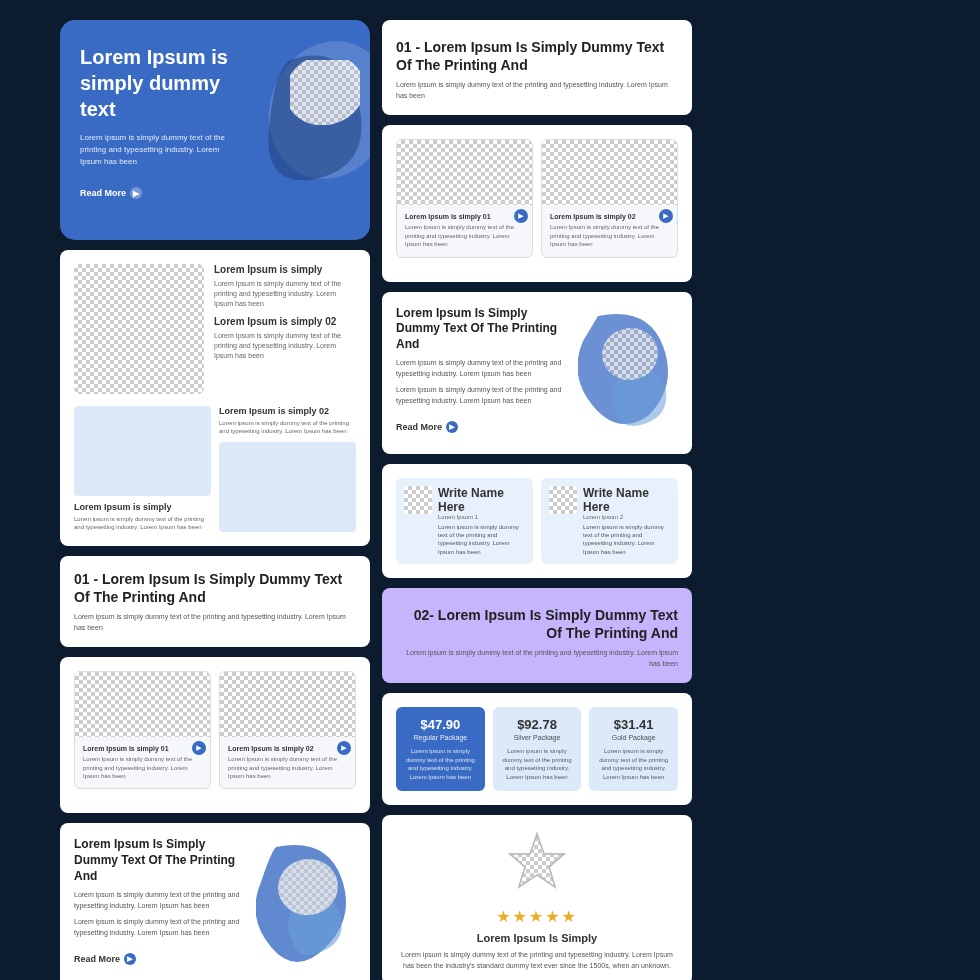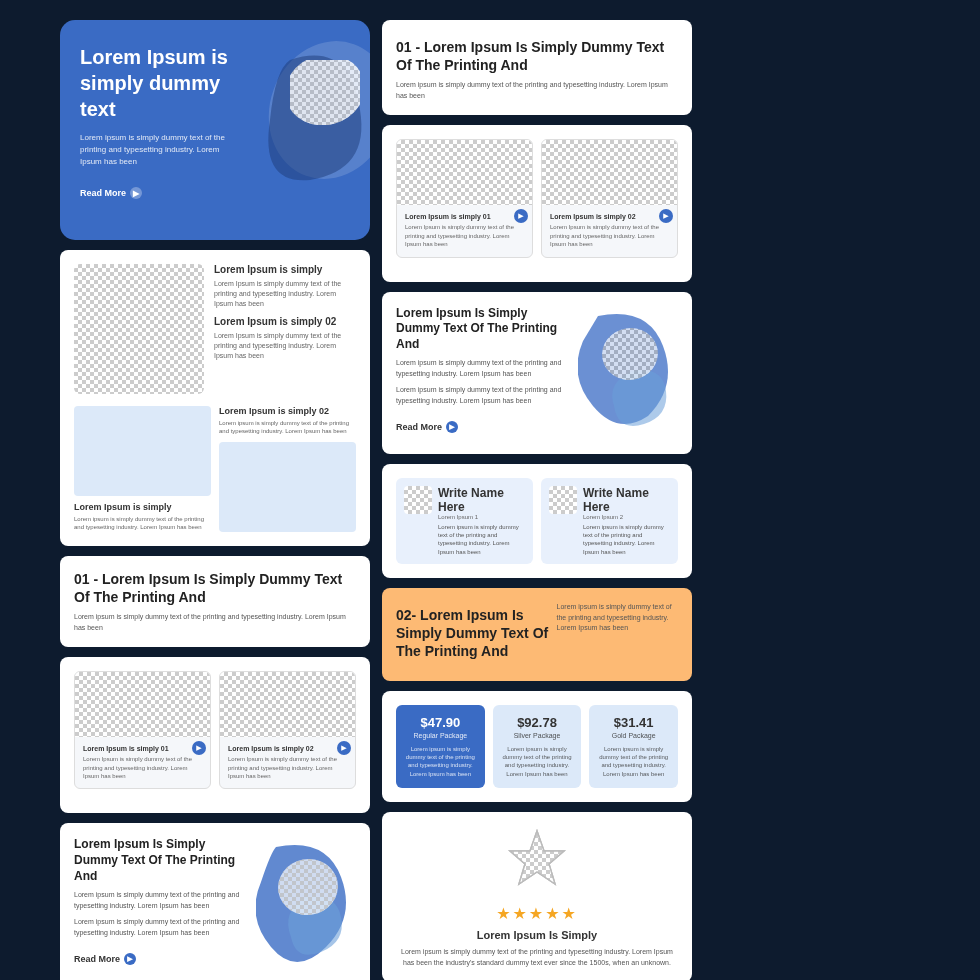--- a/index.html
+++ b/index.html
@@ -279,25 +279,26 @@
       color: #222;
       line-height: 1.3;
       margin: 4px 0 6px;
     }
     .right-hero .sec-desc {
       font-size: 7px;
       color: #555;
       line-height: 1.5;
     }
     .section-two-hero {
-      background: #fdba74;
+      background: #c4b5fd;
       border-radius: 8px;
       padding: 14px;
       display: flex;
-      flex-direction: row;
+      flex-direction: column;
+      text-align: right;
     }
     .section-two-hero .sec-title {
       font-size: 14px;
       font-weight: bold;
       color: #222;
       line-height: 1.3;
       margin: 4px 0 6px;
     }
     .section-two-hero .sec-desc {
       font-size: 7px;

